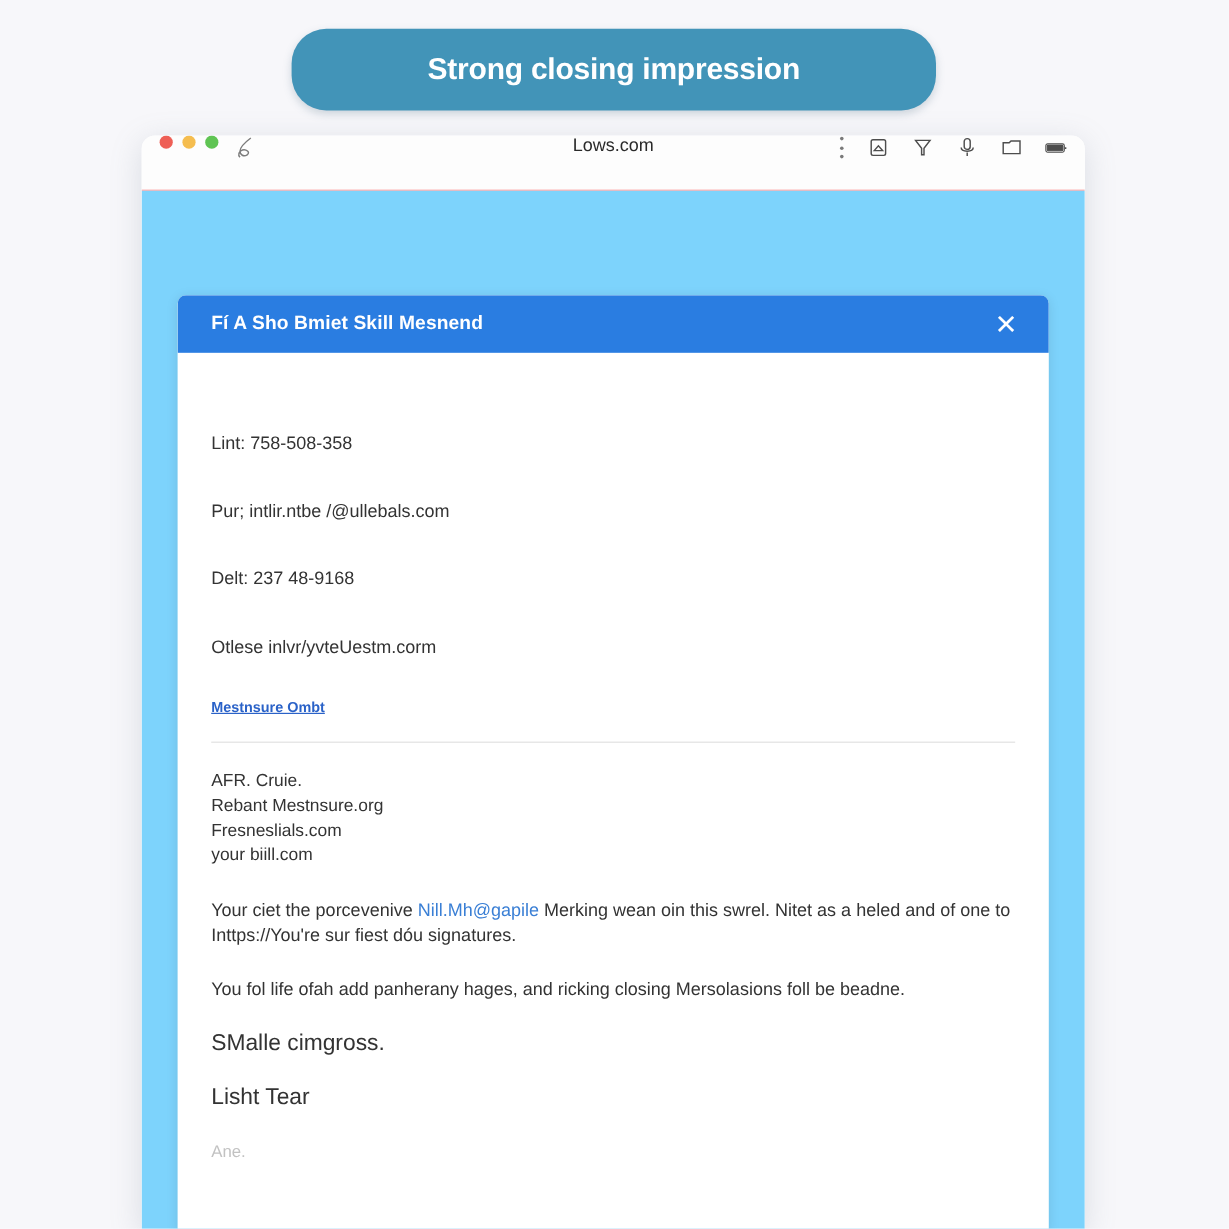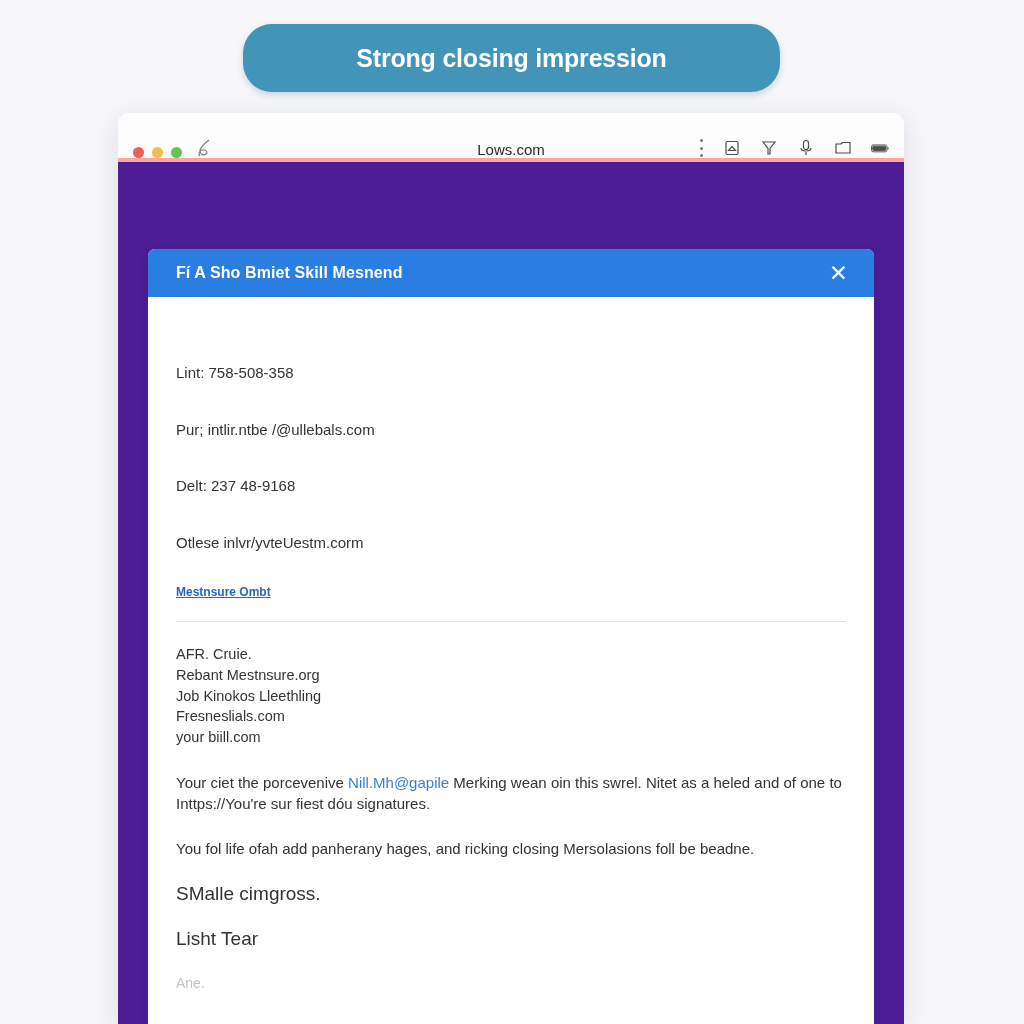--- a/index.html
+++ b/index.html
@@ -46,23 +46,23 @@
     background: #ffffff;
     border-radius: 11px 11px 0 0;
     box-shadow: 0 6px 26px rgba(120,130,150,0.22);
     overflow: hidden;
   }
 
   #titlebar {
     position: relative;
     height: 45px;
     background: #fdfdfd;
-    border-bottom: 4px solid #fca5a5;
-    display: flex;
-    align-items: flex-end;
+    border-bottom: 1px solid #fca5a5;
+    display: flex;
+    align-items: flex-start;
   }
 
   .traffic-lights {
     display: flex;
     align-items: center;
     gap: 8px;
     margin-left: 15px;
   }
   .tl {
     width: 11px;
@@ -119,21 +119,21 @@
     height: 3px;
     background: #7a7a7a;
     border-radius: 50%;
     display: block;
   }
 
   
   #page-viewport {
     position: relative;
     height: 866px;
-    background: #4c1d95;
+    background: #7dd3fc;
   }
 
   
   #dialog {
     position: absolute;
     left: 30px;
     top: 87px;
     width: 726px;
     bottom: 0;
     background: #ffffff;
@@ -302,21 +302,20 @@
         <div class="contact-line">Pur; intlir.ntbe /@ullebals.com</div>
         <div class="contact-line">Delt: 237 48-9168</div>
         <div class="contact-line">Otlese inlvr/yvteUestm.corm</div>
 
         <a id="section-link">Mestnsure Ombt</a>
 
         <div id="divider"></div>
 
         <div class="list-line">AFR. Cruie.</div>
         <div class="list-line">Rebant Mestnsure.org</div>
-        <div class="list-line">Job Kinokos Lleethling</div>
         <div class="list-line">Fresneslials.com</div>
         <div class="list-line">your biill.com</div>
 
         <p class="body-para"><span>Your ciet the porcevenive </span><span class="inline-link">Nill.Mh@gapile</span><span> Merking wean oin this swrel. Nitet as a heled and of one to Inttps://You're sur fiest dóu signatures.</span></p>
 
         <p class="body-para">You fol life ofah add panherany hages, and ricking closing Mersolasions foll be beadne.</p>
 
         <p class="sign-off">SMalle cimgross.</p>
 
         <p class="sign-off">Lisht Tear</p>

